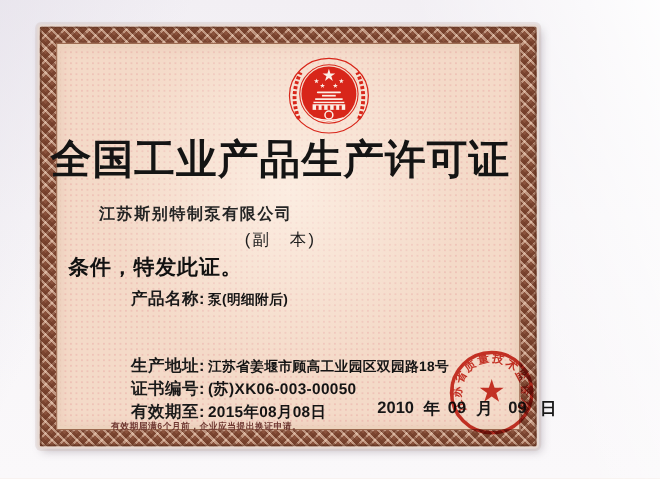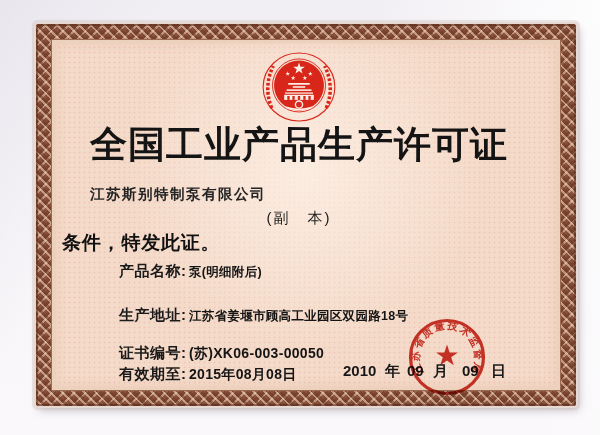--- a/index.html
+++ b/index.html
@@ -10,21 +10,21 @@
   }
   .stage{
     position:relative;width:600px;height:435px;
     background:
       linear-gradient(115deg, rgba(226,222,232,.55) 0%, rgba(248,246,250,0) 22%),
       linear-gradient(250deg, rgba(255,255,255,.9) 0%, rgba(244,241,246,0) 30%),
       linear-gradient(180deg,#f2eff4 0%,#f7f5f8 45%,#faf8fa 100%);
   }
   
   .cert{
-    position:absolute;left:36px;top:24px;width:540px;height:382px;
+    position:absolute;left:36px;top:24px;width:452px;height:382px;
     background-color:#8a523c;
     background-image:
       repeating-linear-gradient(45deg, rgba(243,214,192,0) 0 3px, rgba(243,214,192,.55) 3px 5px, rgba(110,58,38,.55) 5px 8px),
       repeating-linear-gradient(-45deg, rgba(243,214,192,0) 0 3px, rgba(243,214,192,.5) 3px 5px, rgba(110,58,38,.5) 5px 8px);
     box-shadow:
       inset 0 0 0 2px rgba(90,45,28,.55),
       0 0 0 2px #e6d9d3,
       0 0 0 4px rgba(205,188,182,.35),
       3px 4px 9px rgba(110,95,110,.4);
     border-radius:2px;
@@ -57,21 +57,21 @@
   .stmt1{
     position:absolute;left:56px;top:178px;font-size:19.5px;font-weight:800;
     color:#111;letter-spacing:0.8px;white-space:nowrap;
   }
   .stmt2{
     position:absolute;left:26px;top:206px;font-size:19px;font-weight:800;
     color:#111;letter-spacing:0.8px;
   }
   
   .row{position:absolute;left:67px;white-space:nowrap;}
-  .row1{top:238px;} .row2{top:274px;} .row3{top:282px;} .row4{top:320px;} .row5{top:341px;}
+  .row1{top:238px;} .row2{top:274px;} .row3{top:299px;} .row4{top:320px;} .row5{top:341px;}
   .flabel{
     display:inline-block;min-width:70px;font-size:15px;font-weight:800;
     color:#1a1a1a;letter-spacing:0.5px;margin-left:16px;
   }
   .fvalue{font-size:12.5px;font-weight:800;color:#141414;letter-spacing:0.3px;}
   .row4 .fvalue,.row5 .fvalue{font-size:14px;}
   .footnote{
     position:absolute;left:65px;top:358px;font-size:8px;font-weight:600;
     color:#6e3630;letter-spacing:0.4px;
   }
@@ -139,20 +139,21 @@
     <div class="row row3">
       <span class="flabel">生产地址:</span><span class="fvalue">江苏省姜堰市顾高工业园区双园路18号</span>
     </div>
     <div class="row row4">
       <span class="flabel">证书编号:</span><span class="fvalue">(苏)XK06-003-00050</span>
     </div>
     <div class="row row5">
       <span class="flabel">有效期至:</span><span class="fvalue">2015年08月08日</span>
     </div>
 
+    <div class="footnote">有效期届满6个月前，企业应当提出换证申请。</div>
 
     <span class="dpart d-year">2010</span>
     <span class="dpart d-yl">年</span>
     <span class="dpart d-month">09</span>
     <span class="dpart d-ml">月</span>
     <span class="dpart d-day">09</span>
     <span class="dpart d-dl">日</span>
 
     <div class="seal">
       <svg width="96" height="96" viewBox="0 0 96 96">

